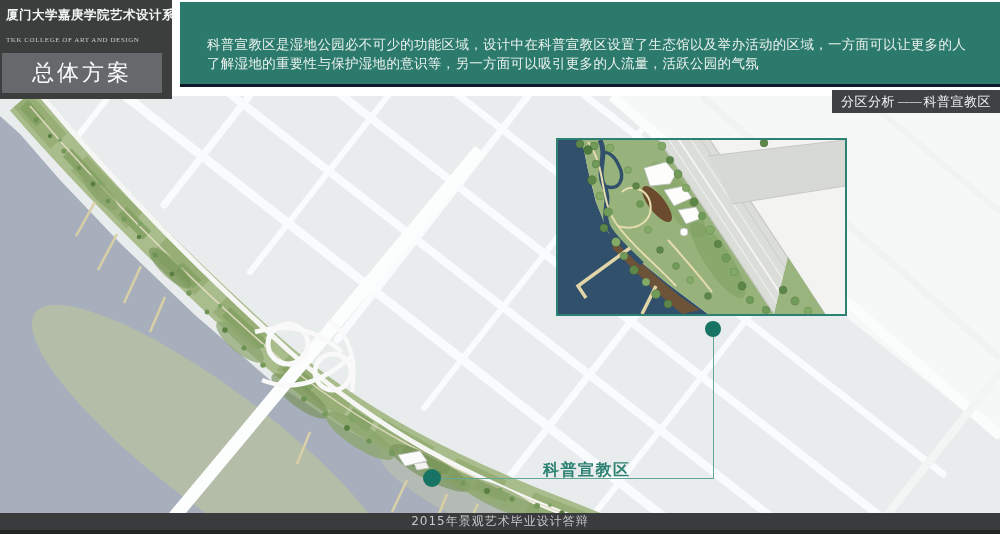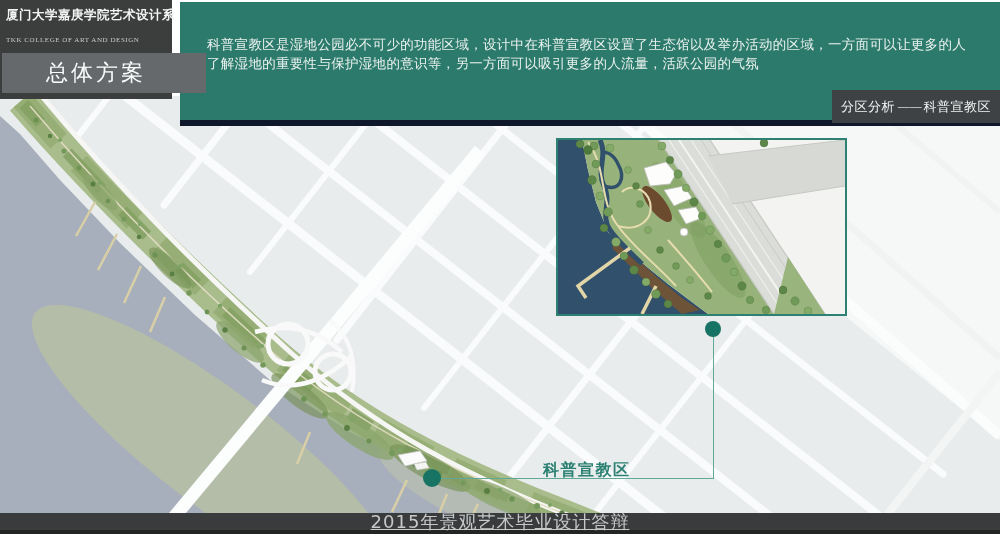--- a/index.html
+++ b/index.html
@@ -6,31 +6,31 @@
   .page{position:relative;width:1000px;height:534px;overflow:hidden;background:#ffffff;
         font-family:"DejaVu Sans",sans-serif;}
   svg{display:block;}
 
   
   .dept{position:absolute;left:0;top:0;width:172px;height:99px;background:var(--header-dark,#3b3e3d);
         box-sizing:border-box;padding:7px 6px 0 6px;z-index:6;font-family:Liberation Serif, serif;}
   .dept-cn{color:#f2f4f3;font-size:12.5px;font-weight:bold;letter-spacing:.5px;white-space:nowrap;}
   .dept-en{color:#c7cbca;font-size:7px;letter-spacing:.55px;margin-top:12px;white-space:nowrap;}
   .section-box{margin:9px 0 0 -4px;width:160px;height:40px;background:#65696b;
-               display:flex;align-items:center;justify-content:flex-start;padding-left:44px;}
+               display:flex;align-items:center;justify-content:center;}
   .section-box span{color:#fbfcfc;font-size:22px;letter-spacing:3px;}
 
   
-  .banner{position:absolute;left:180px;top:2px;right:0;height:124px;background:var(--accent-teal,#2c7a6b);
-          border-bottom:6px solid #0f172a;z-index:5;box-sizing:border-box;}
+  .banner{position:absolute;left:180px;top:2px;right:0;height:85px;background:var(--accent-teal,#2c7a6b);
+          border-bottom:3px solid #0f172a;z-index:5;box-sizing:border-box;}
   .banner p{margin:0;padding:33px 0 0 27px;width:760px;color:#eaf2ef;font-size:13.5px;
             line-height:19px;letter-spacing:.3px;}
 
   
-  .tagbar{position:absolute;left:832px;top:90px;right:0;height:33px;background:var(--tagbar-dark,#3f4245);
+  .tagbar{position:absolute;left:832px;top:90px;right:0;height:23px;background:var(--tagbar-dark,#3f4245);
           z-index:7;display:flex;align-items:center;justify-content:space-between;
           box-sizing:border-box;padding:0 9px;}
   .tagbar .t{color:#f4f5f5;font-size:13px;letter-spacing:.5px;white-space:nowrap;}
   .tagbar .tag-dash{color:#d7dada;font-size:13px;letter-spacing:-1px;transform:scaleY(.85);}
 
   
   .inset{position:absolute;left:556px;top:138px;width:287px;height:174px;
          border:2px solid var(--callout-teal,#2c8172);background:#f3f4f2;z-index:6;}
 
   
@@ -38,21 +38,21 @@
   .dot-top{left:705px;top:321px;width:16px;height:16px;}
   .dot-map{left:423px;top:469px;width:18px;height:18px;}
   .vline{position:absolute;left:713px;top:336px;width:1px;height:142px;background:#63a896;z-index:7;}
   .hline{position:absolute;left:438px;top:478px;width:276px;height:1px;background:#63a896;z-index:7;}
   .callout-label{position:absolute;left:543px;top:460px;color:var(--callout-teal,#2c8172);
                  font-size:16px;font-weight:600;letter-spacing:1.5px;z-index:8;white-space:nowrap;}
 
   
   .footer{position:absolute;left:0;right:0;bottom:0;height:17px;background:var(--footer-dark,#3a3b3c);
           border-bottom:4px solid #232424;z-index:9;display:flex;align-items:center;justify-content:center;}
-  .footer span{color:#c6c8ca;font-size:18px;letter-spacing:1px;text-decoration:underline;}
+  .footer span{color:#c6c8ca;font-size:12px;letter-spacing:1px;}
 
   .map-layer{position:absolute;left:0;top:0;z-index:1;}
 </style>
 </head>
 <body>
 
 <div class="page">
 
   <svg class="map-layer" width="1000" height="534" viewBox="0 0 1000 534">
     <defs>

